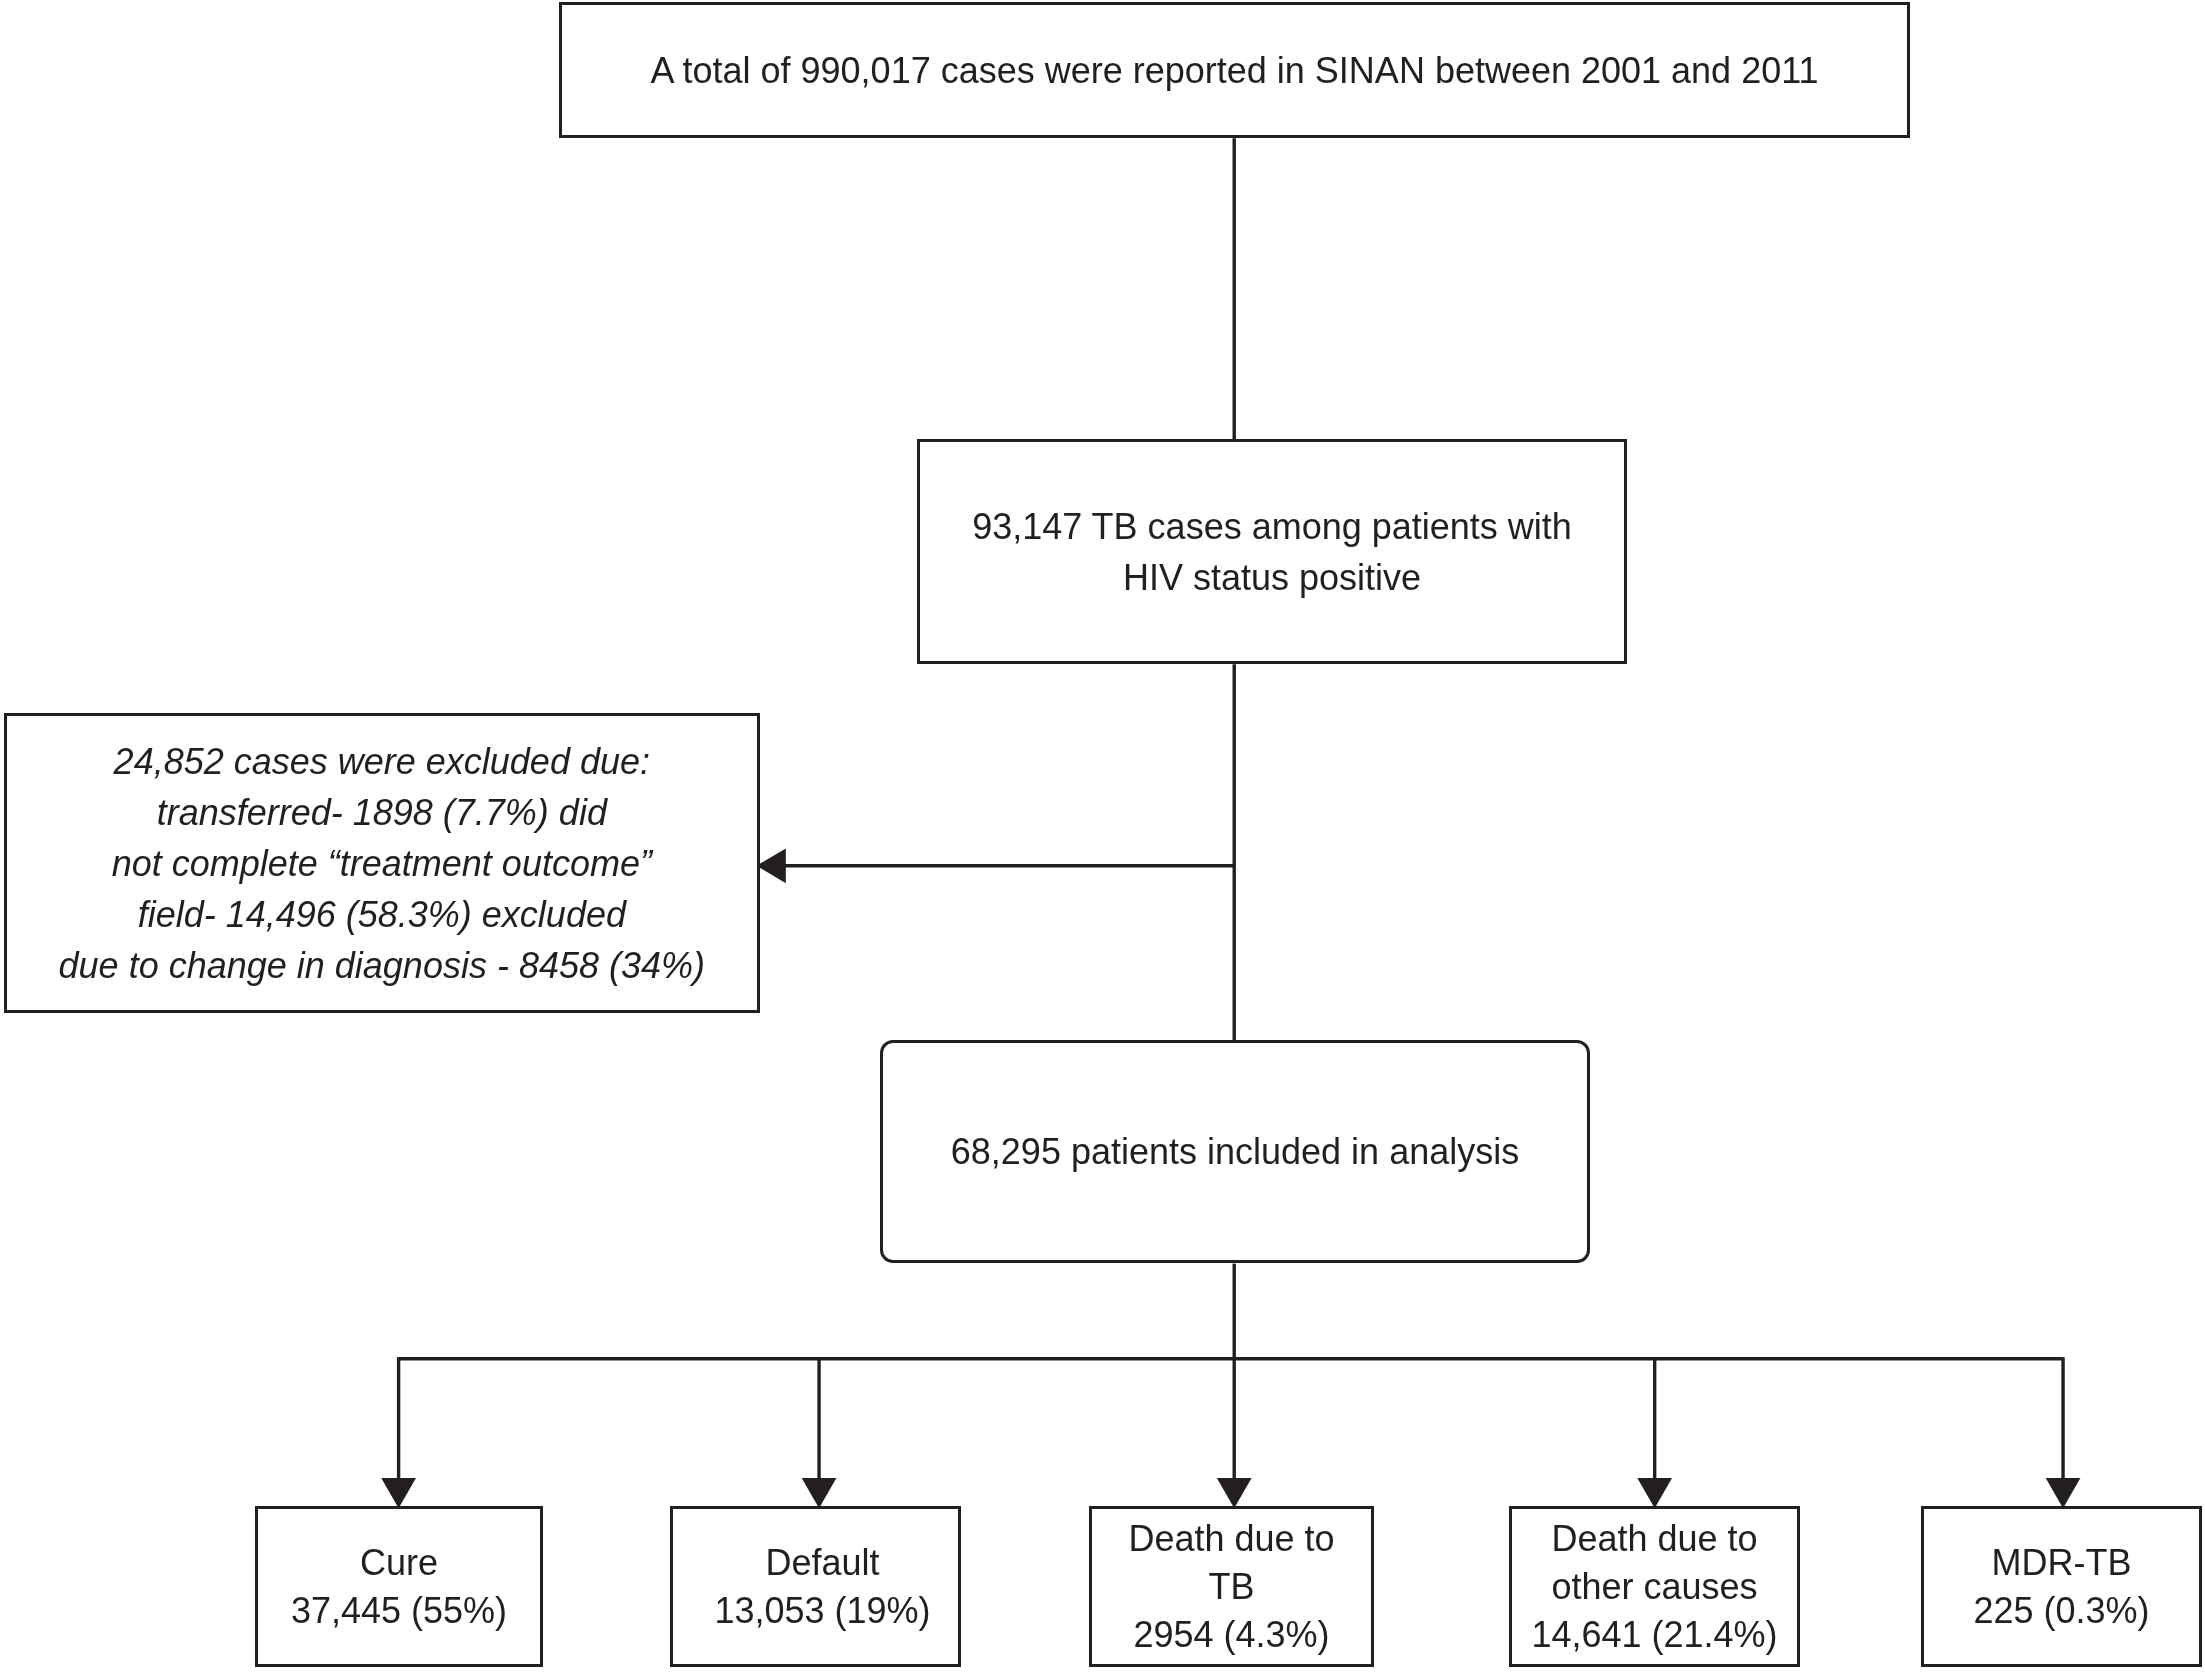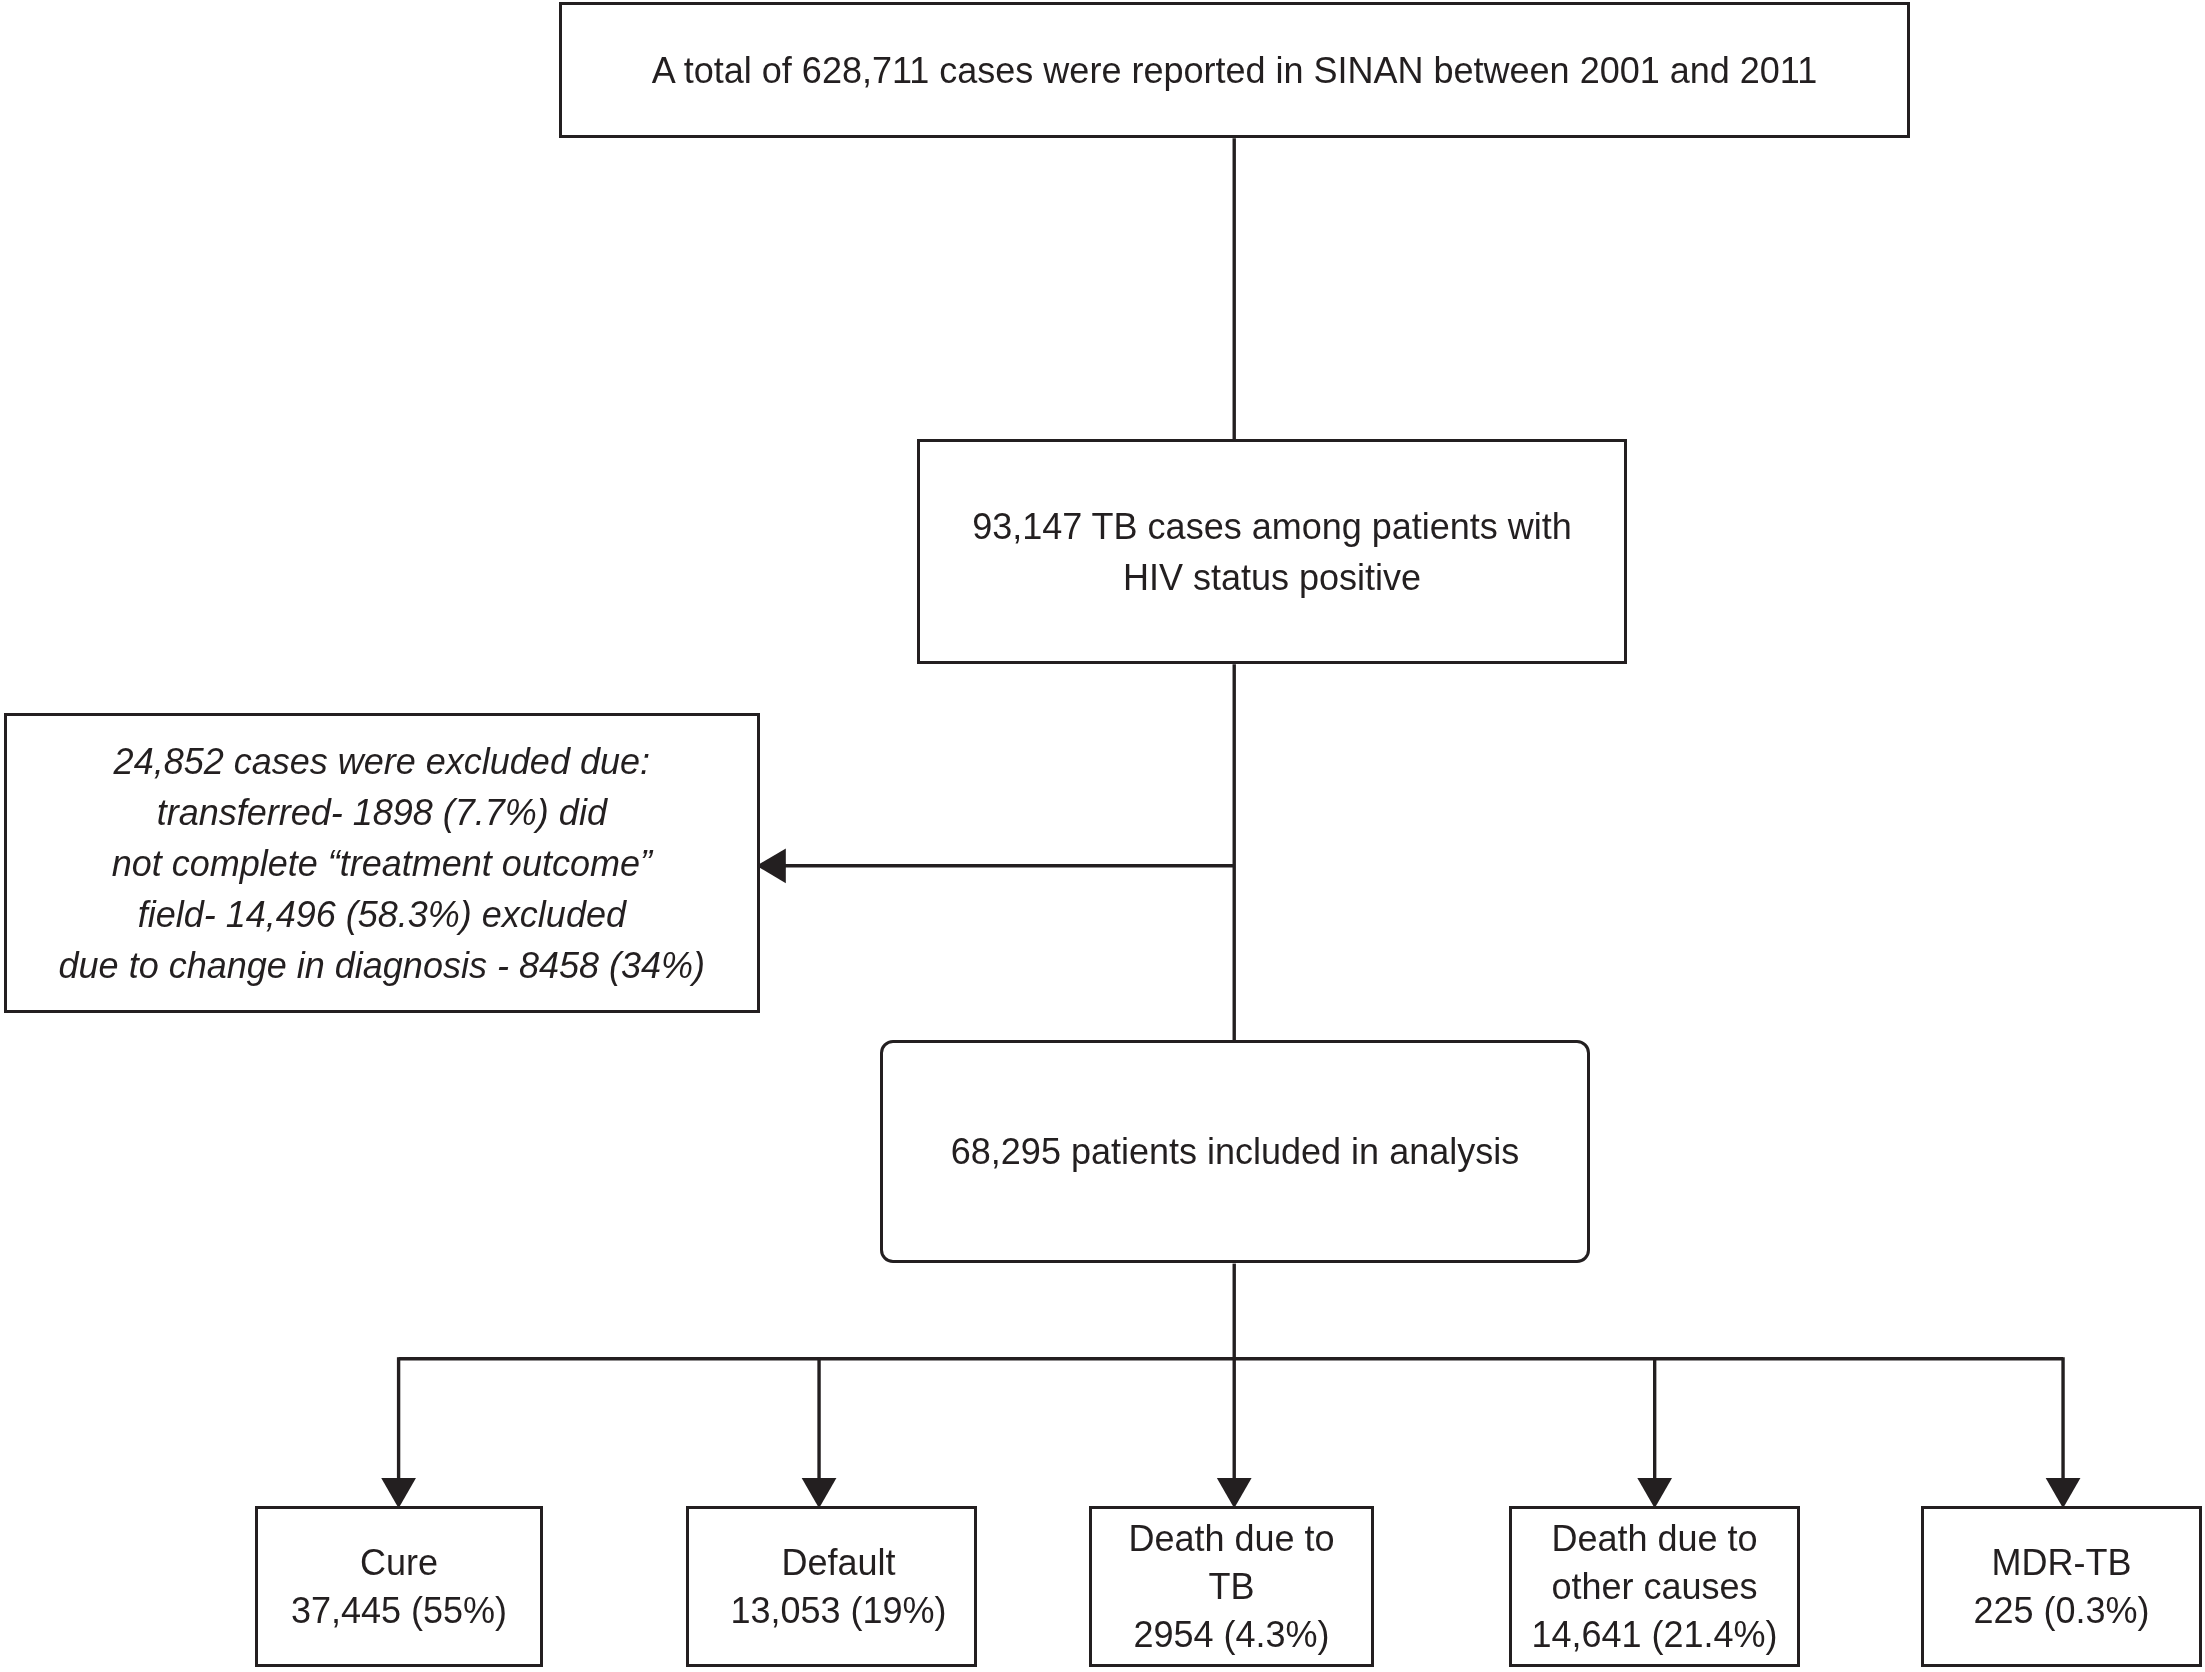--- a/index.html
+++ b/index.html
@@ -37,21 +37,21 @@
   }
   .box span { display: block; white-space: nowrap; }
 
   .box-total    { left: 559px;  top: 2.3px;    width: 1351px; height: 136px; }
   .box-hiv      { left: 917px; top: 439px;  width: 710px;  height: 225px; }
   .box-excluded { left: 3.8px;    top: 713px;  width: 756px; height: 300px; font-style: italic; }
   .box-included { left: 880px; top: 1040px; width: 710px;  height: 223px; border-radius: 13px; }
 
   .box-outcome  { top: 1506px; height: 161px; line-height: 48px; }
   .box-cure        { left: 255px;  width: 288px; align-items: center; }
-  .box-default     { left: 686px;  width: 291px; padding-left: 14px; }
+  .box-default     { left: 670px;  width: 291px; padding-left: 14px; }
   .box-death-tb    { left: 1089px; width: 285px; }
   .box-death-other { left: 1509px; width: 291px; }
   .box-mdr-tb      { left: 1921px; width: 281px; }
 
   .connectors line { stroke: #231f20; stroke-width: 4.5px; }
   .connectors polygon { fill: #231f20; stroke: none; }
 </style>
 </head>
 <body>
 
@@ -76,21 +76,21 @@
     <polygon points="1062,1958 1108,1958 1085,1998"></polygon>
     <line x1="1635" y1="1798" x2="1635" y2="1962"></line>
     <polygon points="1612,1958 1658,1958 1635,1998"></polygon>
     <line x1="2192" y1="1798" x2="2192" y2="1962"></line>
     <polygon points="2169,1958 2215,1958 2192,1998"></polygon>
     <line x1="2733" y1="1798" x2="2733" y2="1962"></line>
     <polygon points="2710,1958 2756,1958 2733,1998"></polygon>
   </svg>
 
   <div class="box box-total">
-    <span>A total of 628,711 cases were reported in SINAN between 2001 and 2011</span>
+    <span>A total of 990,017 cases were reported in SINAN between 2001 and 2011</span>
   </div>
 
   <div class="box box-hiv">
     <span>93,147 TB cases among patients with</span>
     <span>HIV status positive</span>
   </div>
 
   <div class="box box-excluded">
     <span>24,852 cases were excluded due:</span>
     <span>transferred- 1898 (7.7%) did</span>

